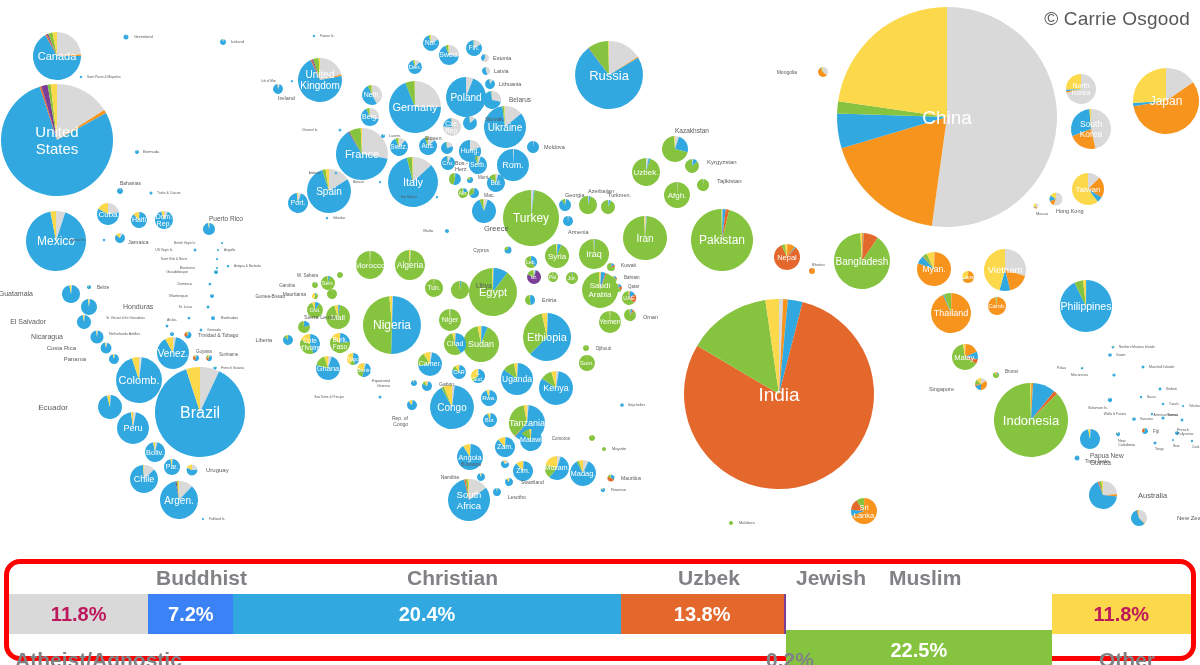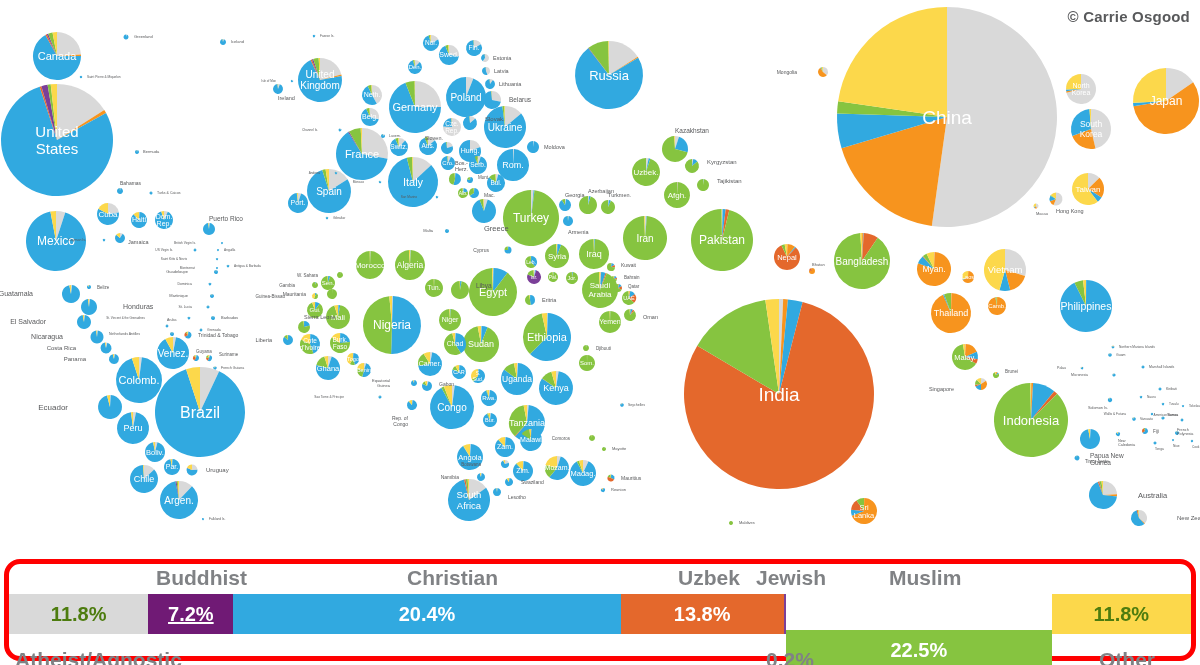--- a/index.html
+++ b/index.html
@@ -6,21 +6,21 @@
   html,body{margin:0;padding:0;background:#ffffff;}
   body{
     width:1200px;height:665px;position:relative;overflow:hidden;
     font-family:"Liberation Sans","DejaVu Sans",sans-serif;
     -webkit-font-smoothing:antialiased;
   }
   #map{position:absolute;left:0;top:0;width:1200px;height:548px;}
   #map svg{display:block;}
   .credit{
     position:absolute;right:10px;top:8px;
-    font-size:15px;font-weight:bold;color:#58595b;letter-spacing:.2px;
+    font-size:19px;font-weight:normal;color:#58595b;letter-spacing:.2px;
     white-space:nowrap;
   }
 
   
   #legend{
     position:absolute;left:4px;top:559px;width:1192px;height:102px;
     box-sizing:border-box;
     border:5px solid #ff0000;border-radius:16px;background:#ffffff;
   }
   .legend-inner{position:relative;width:100%;height:100%;}
@@ -30,21 +30,21 @@
   .legend-bot{top:84px;height:26px;}
 
   .legend-label{
     position:absolute;top:0;
     font-size:21px;font-weight:bold;color:#808285;white-space:nowrap;
   }
   .seg{
     height:100%;display:flex;align-items:center;justify-content:center;
     font-size:20px;font-weight:bold;white-space:nowrap;
   }
-  .seg.dark{color:#4d7c0f;}
+  .seg.dark{color:#be185d;}
   .seg.light{color:#ffffff;}
   .bot-label{
     position:absolute;top:0;
     font-size:21px;font-weight:bold;color:#808285;white-space:nowrap;
   }
 </style>
 </head>
 <body>
 
 <div id="map">
@@ -1629,26 +1629,26 @@
 </div>
 
 <div class="credit">© Carrie Osgood</div>
 
 <div id="legend">
   <div class="legend-inner">
     <div class="legend-row legend-top" id="legend-top">
         <div class="legend-label" style="left: 147px;">Buddhist</div>
         <div class="legend-label" style="left: 398px;">Christian</div>
         <div class="legend-label" style="left: 669px;">Uzbek</div>
-        <div class="legend-label" style="left: 747px;">Jewish</div>
+        <div class="legend-label" style="left: 787px;">Jewish</div>
         <div class="legend-label" style="left: 880px;">Muslim</div>
       </div>
     <div class="legend-row legend-bar" id="legend-bar">
         <div class="seg dark" style="flex: 11.8 0 0px; background: rgb(217, 217, 217);">11.8%</div>
-        <div class="seg light" style="flex: 7.2 0 0px; background: #701a75; text-decoration: underline;">7.2%</div>
+        <div class="seg light" style="flex: 7.2 0 0px; background: #3b82f6;">7.2%</div>
         <div class="seg light" style="flex: 32.8 0 0px; background: rgb(49, 169, 224);">20.4%</div>
         <div class="seg light" style="flex: 13.8 0 0px; background: rgb(228, 104, 44);">13.8%</div>
         <div class="seg light" style="flex: 0.2 0 0px; background: rgb(123, 63, 152);"></div>
         <div class="seg light" style="flex: 22.5 0 0px; background: rgb(134, 196, 64); margin-top: 36px;">22.5%</div>
         <div class="seg dark" style="flex: 11.8 0 0px; background: rgb(252, 216, 75);">11.8%</div>
       </div>
     <div class="legend-row legend-bot" id="legend-bot">
         <div class="bot-label" style="left: 6px;">Atheist/Agnostic</div>
         <div class="bot-label" style="left: 757px;">0.2%</div>
         <div class="bot-label" style="left: 1090px;">Other</div>

